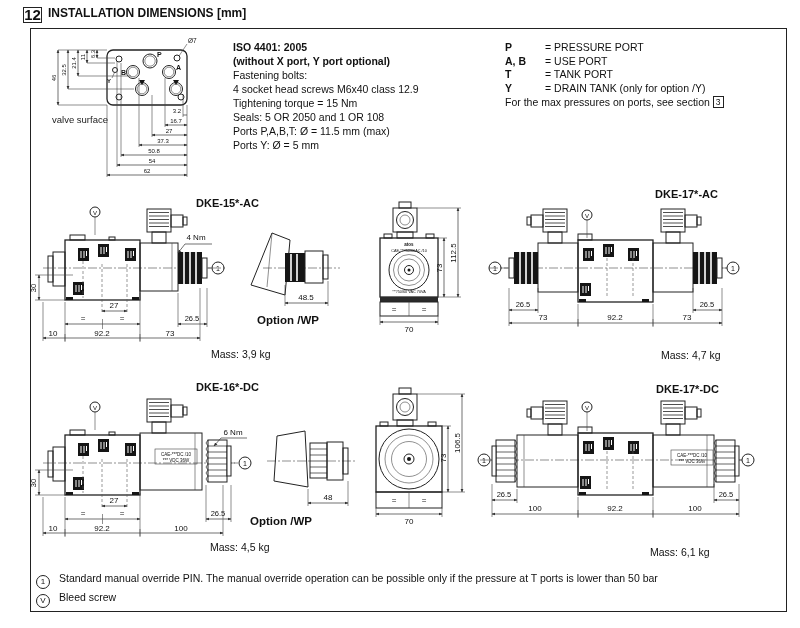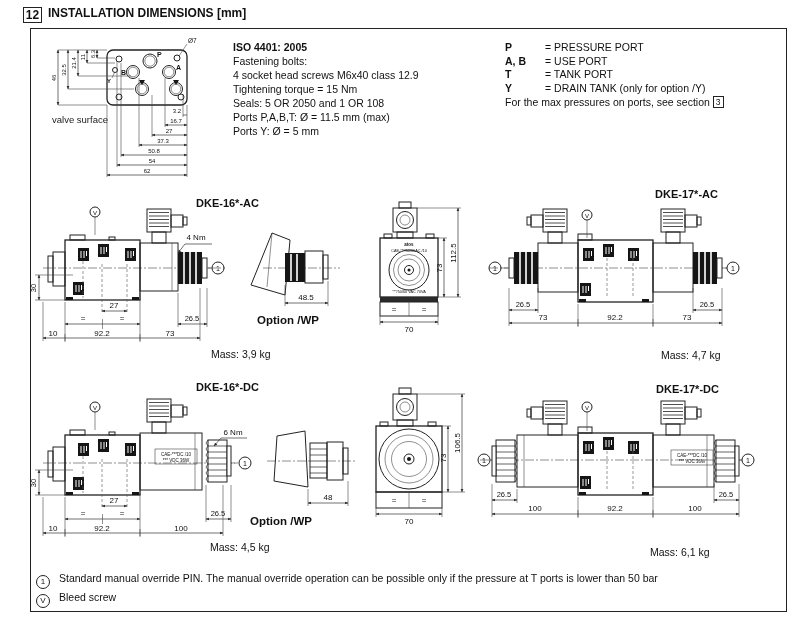--- a/index.html
+++ b/index.html
@@ -1,18 +1,18 @@
 <!DOCTYPE html>
 <html><head>
 <meta charset="utf-8">
 <style>
   html,body{margin:0;padding:0;background:#fff;}
   .page{position:relative;width:800px;height:628px;background:#fff;font-family:"Liberation Sans",sans-serif;color:#111;overflow:hidden;}
   .frame{position:absolute;left:30px;top:28px;width:755px;height:582px;border:1px solid #222;}
-  .secnum{position:absolute;left:23px;top:7px;width:17px;height:14px;border:1px solid #222;font-weight:bold;font-size:12px;text-align:center;line-height:14px;background:#fff;}
+  .secnum{position:absolute;left:23px;top:7px;width:17px;height:14px;border:1px solid #222;font-weight:bold;font-size:15px;text-align:center;line-height:14px;background:#fff;}
   .htitle{position:absolute;left:48px;top:6px;font-weight:bold;font-size:12px;}
   .info{position:absolute;left:233px;top:40px;font-size:10.5px;line-height:14px;}
   .info .b{font-weight:bold;}
   .legend{position:absolute;left:505px;top:41px;font-size:10.5px;line-height:13.5px;}
   .legrow{display:flex;}
   .legsym{width:40px;font-weight:bold;flex:none;}
   .note{margin-top:1px;}
   .boxref{display:inline-block;border:1px solid #222;font-size:8.5px;line-height:10px;padding:0 2px;vertical-align:1px;}
   .dtitle{position:absolute;font-weight:bold;font-size:11px;}
   .mass{position:absolute;font-size:10.5px;margin-left:28px;}
@@ -131,20 +131,21 @@
       <text x="133" y="110" class="t6 mid">37.3</text>
       <text x="124" y="120" class="t6 mid">50.8</text>
       <text x="122" y="130" class="t6 mid">54</text>
       <text x="117" y="140" class="t6 mid">62</text>
     </g>
   </svg>
   <div class="vslabel" style="left:52px;top:114px">valve surface</div>
 
   <div class="info">
     <div class="b">ISO 4401: 2005</div>
+    <div class="b">(without X port, Y port optional)</div>
     <div>Fastening bolts:</div>
     <div>4 socket head screws M6x40 class 12.9</div>
     <div>Tightening torque = 15 Nm</div>
     <div>Seals: 5 OR 2050 and 1 OR 108</div>
     <div>Ports P,A,B,T: Ø = 11.5 mm (max)</div>
     <div>Ports Y: Ø = 5 mm</div>
   </div>
 
   <div class="legend">
     <div class="legrow">
@@ -159,21 +160,21 @@
         <span class="legsym">T</span>
         <span>= TANK PORT</span>
       </div>
     <div class="legrow">
         <span class="legsym">Y</span>
         <span>= DRAIN TANK (only for option /Y)</span>
       </div>
     <div class="note"><span>For the max pressures on ports, see section</span> <span class="boxref">3</span></div>
   </div>
 
-  <div class="dtitle" style="left:196px;top:197px">DKE-16*-AC</div>
+  <div class="dtitle" style="left:196px;top:197px">DKE-15*-AC</div>
   <svg style="left:25px;top:198px" width="235" height="175" viewBox="0 0 235 175">
     <line x1="18" y1="70" x2="200" y2="70" class="cl"></line>
     <rect x="40" y="42" width="75" height="60" class="s2"></rect>
     <rect x="45" y="37" width="15" height="5" class="s"></rect>
     <rect x="84" y="39" width="6" height="3" class="s"></rect>
     <use href="#sq" x="53" y="50"></use>
       <use href="#sq" x="73" y="46"></use>
       <use href="#sq" x="100" y="50"></use>
       <use href="#sq" x="48" y="84"></use>
     <use href="#foot" x="41" y="99"></use>

